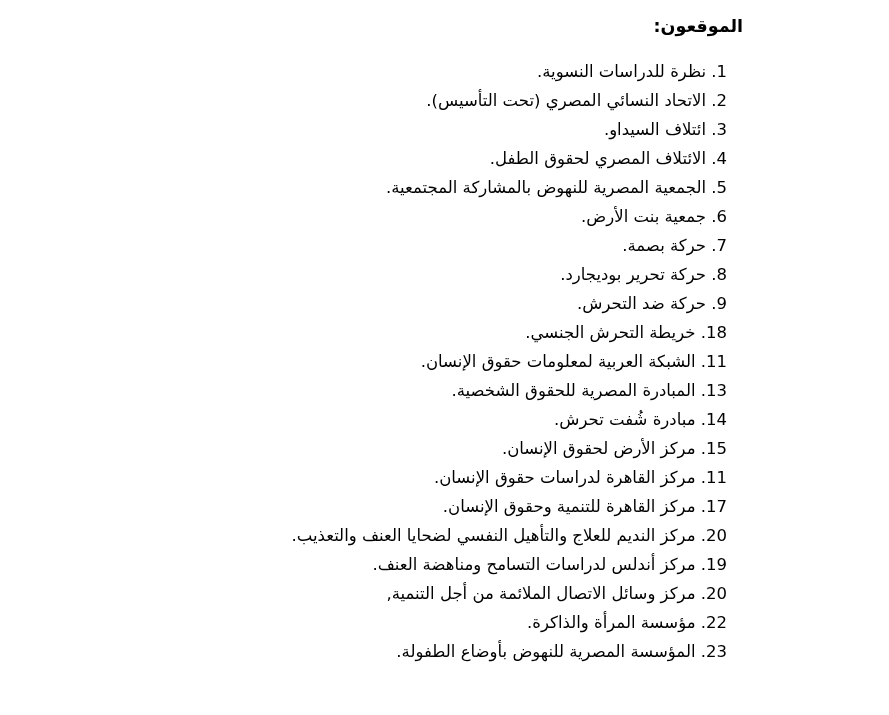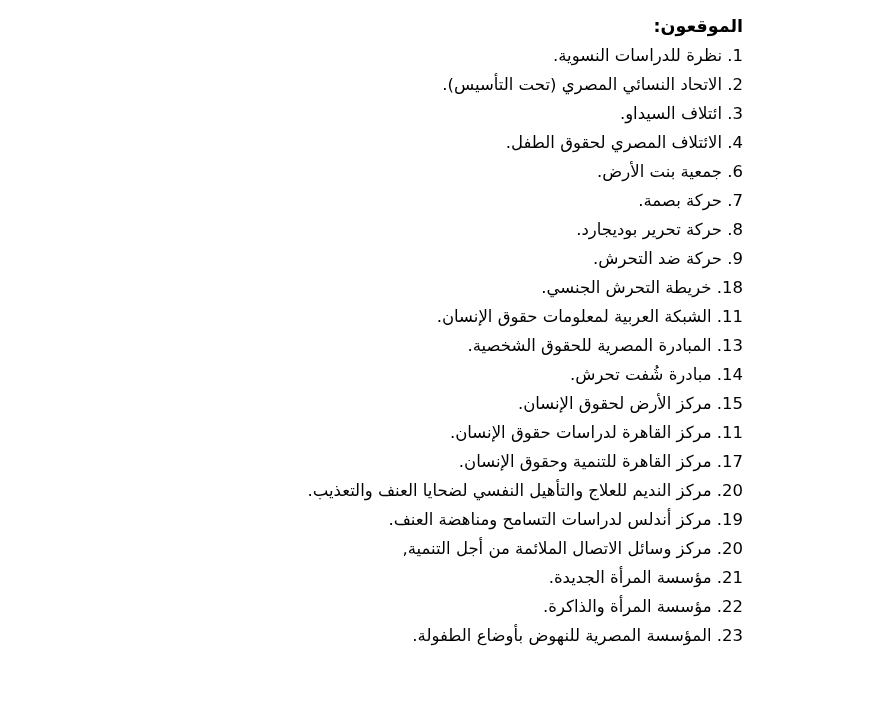--- a/index.html
+++ b/index.html
@@ -20,51 +20,51 @@
     text-align: right;
     padding: 12px 146px 0 48px; 
   }
   .doc-title {
     font-weight: bold;
     font-size: 17.5px;
     line-height: 29px;
     white-space: nowrap;
   }
   .sig-list {
-    margin: 0;
+    margin: 16px;
     padding: 0;
   }
   .sig-item {
     font-size: 16.5px;
     line-height: 29px;
     white-space: nowrap;
   }
 </style>
 </head>
 <body>
 
 <div class="doc">
   <div class="doc-title">الموقعون:</div>
   <div class="sig-list">
 
   <div class="sig-item">1. نظرة للدراسات النسوية.</div>
       <div class="sig-item">2. الاتحاد النسائي المصري (تحت التأسيس).</div>
       <div class="sig-item">3. ائتلاف السيداو.</div>
       <div class="sig-item">4. الائتلاف المصري لحقوق الطفل.</div>
+      <div class="sig-item">5. الجمعية المصرية للنهوض بالمشاركة المجتمعية.</div>
       <div class="sig-item">6. جمعية بنت الأرض.</div>
       <div class="sig-item">7. حركة بصمة.</div>
       <div class="sig-item">8. حركة تحرير بوديجارد.</div>
       <div class="sig-item">9. حركة ضد التحرش.</div>
       <div class="sig-item">18. خريطة التحرش الجنسي.</div>
       <div class="sig-item">11. الشبكة العربية لمعلومات حقوق الإنسان.</div>
       <div class="sig-item">13. المبادرة المصرية للحقوق الشخصية.</div>
       <div class="sig-item">14. مبادرة شُفت تحرش.</div>
       <div class="sig-item">15. مركز الأرض لحقوق الإنسان.</div>
       <div class="sig-item">11. مركز القاهرة لدراسات حقوق الإنسان.</div>
       <div class="sig-item">17. مركز القاهرة للتنمية وحقوق الإنسان.</div>
       <div class="sig-item">20. مركز النديم للعلاج والتأهيل النفسي لضحايا العنف والتعذيب.</div>
       <div class="sig-item">19. مركز أندلس لدراسات التسامح ومناهضة العنف.</div>
       <div class="sig-item">20. مركز وسائل الاتصال الملائمة من أجل التنمية,</div>
-      <div class="sig-item">21. مؤسسة المرأة الجديدة.</div>
       <div class="sig-item">22. مؤسسة المرأة والذاكرة.</div>
       <div class="sig-item">23. المؤسسة المصرية للنهوض بأوضاع الطفولة.</div>
     </div>
 </div>
 
 </body></html>

